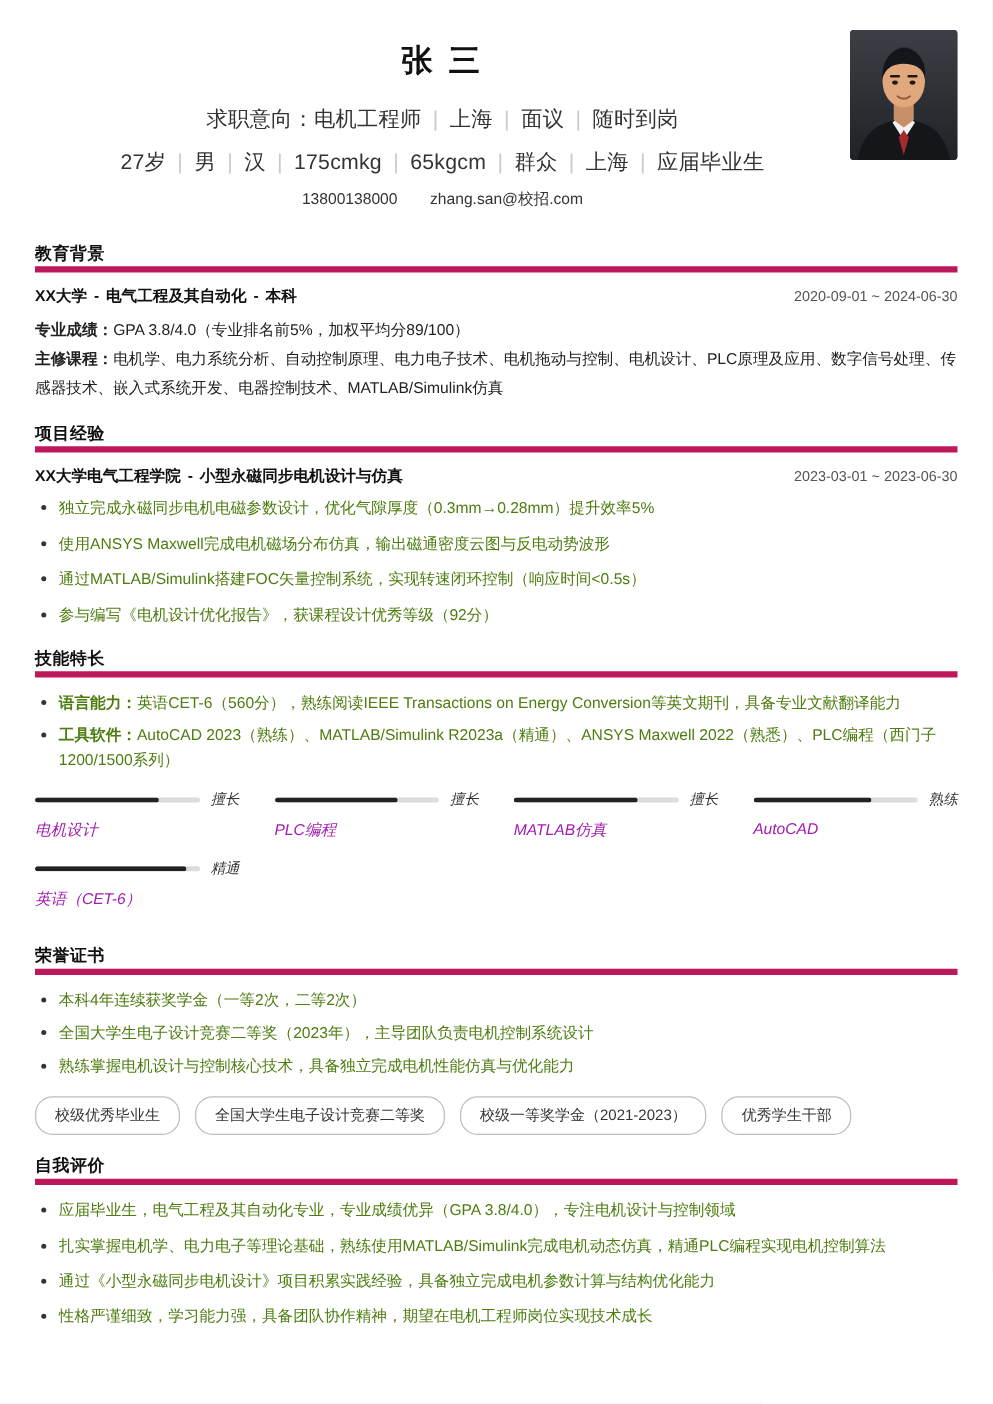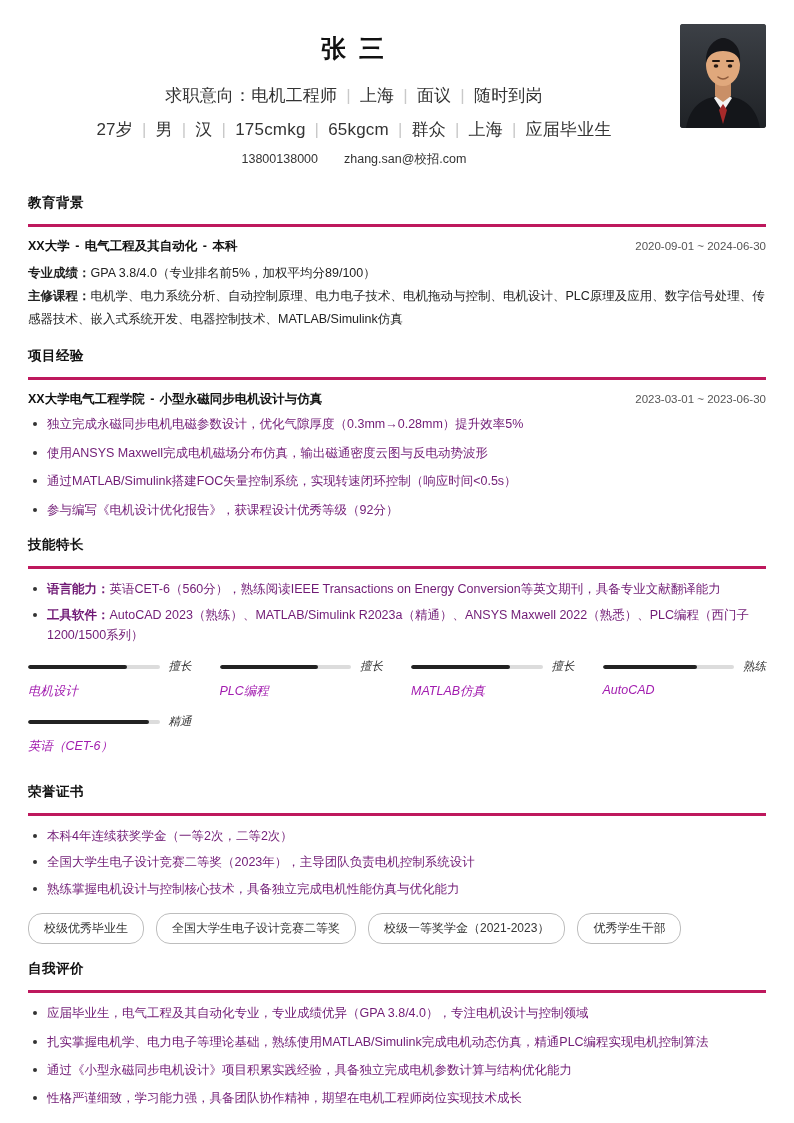--- a/index.html
+++ b/index.html
@@ -62,22 +62,22 @@
     position: relative;
   }
   .photo svg { display: block; width: 100%; height: 100%; }
 
   
   .section { margin-top: 16px; }
   .section-title {
     font-size: 13.5px;
     font-weight: bold;
     color: #111;
-    padding-bottom: 12px;
-    border-bottom: 3px solid #be185d;
+    padding-bottom: 1px;
+    border-bottom: 5px solid #be185d;
     margin-bottom: 11px;
     letter-spacing: 0.5px;
   }
   .entry-head {
     display: flex;
     justify-content: space-between;
     align-items: baseline;
     font-size: 12.5px;
     margin-bottom: 7px;
   }
@@ -92,21 +92,21 @@
     list-style: none;
     margin: 0;
     padding: 0;
   }
   ul.bullets li {
     position: relative;
     padding-left: 19px;
     font-size: 12.5px;
     line-height: 1.55;
     margin-bottom: 9px;
-    color: #701a75;
+    color: #4d7c0f;
   }
   ul.bullets li:before {
     content: "";
     position: absolute;
     left: 5px;
     top: 7px;
     width: 4px;
     height: 4px;
     background: #333;
     border-radius: 50%;

